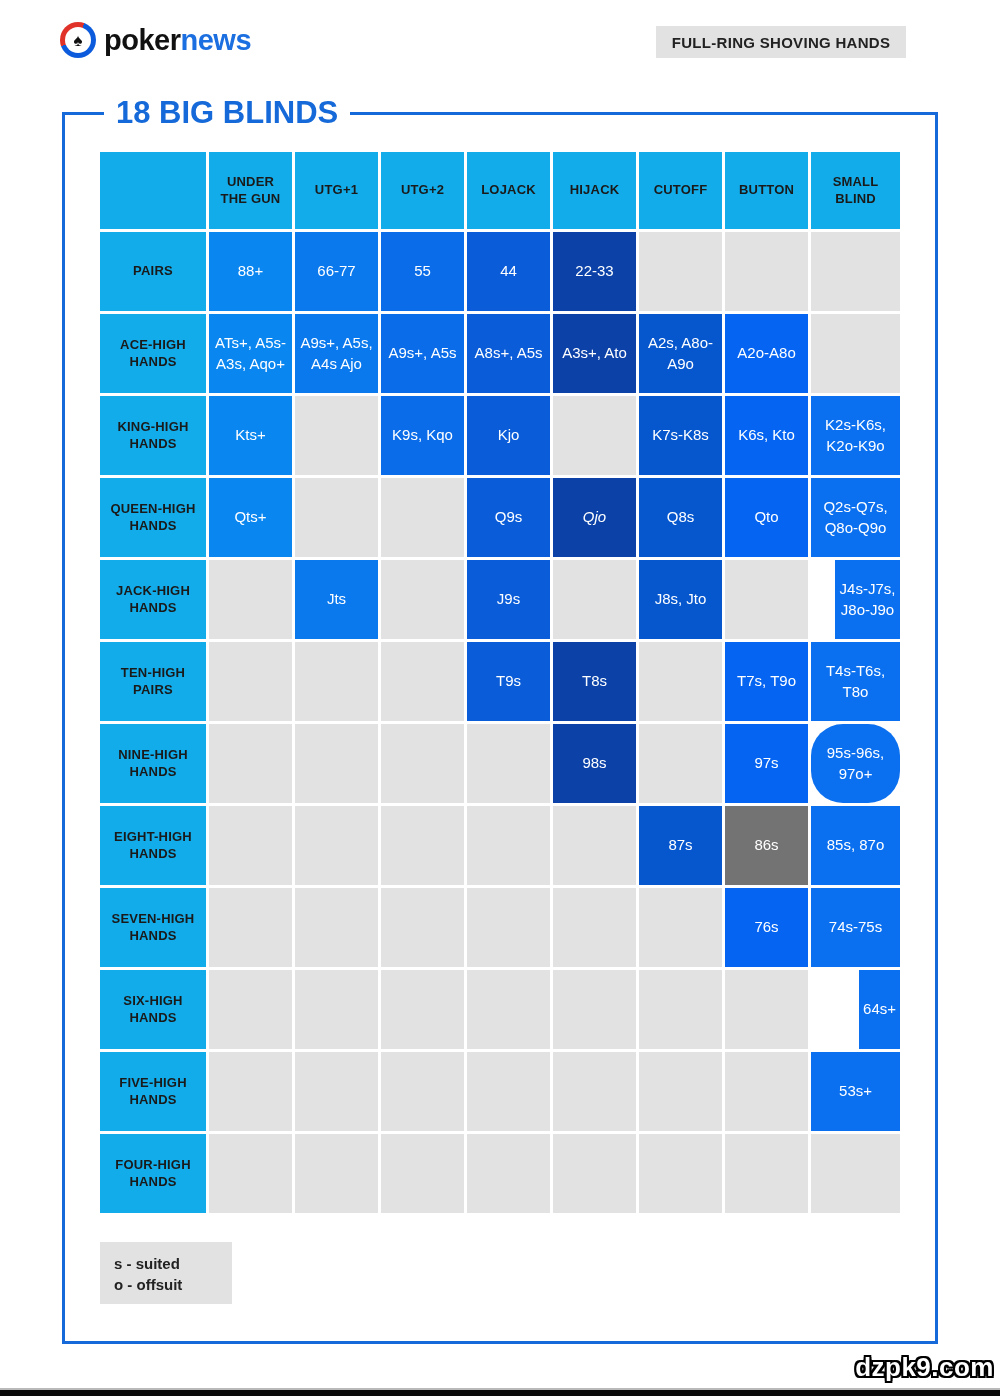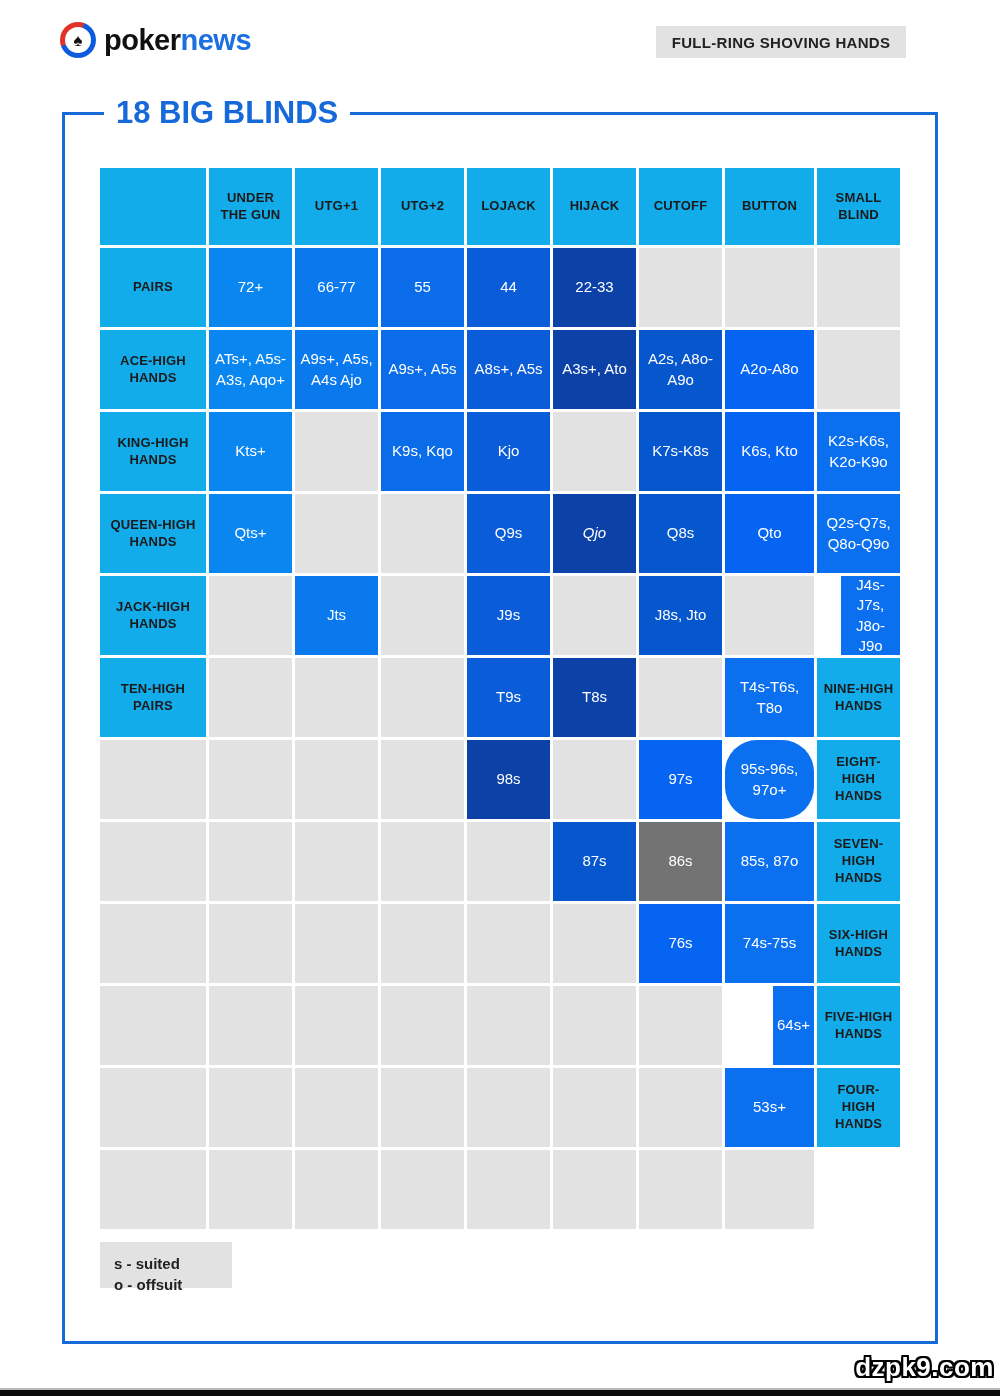--- a/index.html
+++ b/index.html
@@ -37,37 +37,37 @@
   }
   .title-row .seg{height:3px;background:var(--accent-blue);}
   .title-row .seg-left{width:42px;}
   .title-row .seg-right{flex:1;}
   .page-title{
     margin:0 12px;font-size:31px;font-weight:bold;color:var(--accent-blue);
     letter-spacing:0;white-space:nowrap;
   }
   
   .range-grid{
-    position:absolute;left:100px;top:168px;width:800px;
+    position:absolute;left:100px;top:152px;width:800px;
     display:grid;grid-template-columns:106px repeat(8,1fr);
     grid-template-rows:77px repeat(12,79px);gap:3px;
   }
   .range-grid>div{
     display:flex;align-items:center;justify-content:center;text-align:center;
     box-sizing:border-box;padding:3px 4px;
   }
   .range-grid .header,.range-grid .rowlabel{
     background:var(--header-cyan);color:#1a1a1a;font-weight:bold;font-size:13px;
     line-height:1.3;letter-spacing:0.2px;
   }
   .range-grid .cell{color:#fff;font-size:15px;line-height:1.35;}
   .range-grid .empty{background:var(--empty-gray);}
   
   .legend-box{
-    position:absolute;left:100px;top:1242px;width:132px;height:46px;
+    position:absolute;left:100px;top:1242px;width:132px;height:62px;
     background:var(--empty-gray);box-sizing:border-box;padding:11px 0 0 14px;
     font-size:15px;font-weight:bold;color:#222;line-height:1.4;
   }
   
   .watermark{
     position:absolute;top:1352px;right:6px;font-size:26px;font-weight:bold;color:#fff;
     letter-spacing:0.5px;
     text-shadow:-2px -2px 0 #000,2px -2px 0 #000,-2px 2px 0 #000,2px 2px 0 #000,
                  0 -2px 0 #000,0 2px 0 #000,-2px 0 0 #000,2px 0 0 #000;
     text-align:right;
@@ -101,21 +101,21 @@
     <div class="header"></div>
     <div class="header">UNDER THE GUN</div>
     <div class="header">UTG+1</div>
     <div class="header">UTG+2</div>
     <div class="header">LOJACK</div>
     <div class="header">HIJACK</div>
     <div class="header">CUTOFF</div>
     <div class="header">BUTTON</div>
     <div class="header">SMALL BLIND</div>
     <div class="rowlabel">PAIRS</div>
-    <div class="cell" style="background: rgb(10, 134, 240);">72+</div>
+    <div class="cell" style="background: rgb(10, 134, 240);">88+</div>
     <div class="cell" style="background: rgb(11, 121, 238);">66-77</div>
     <div class="cell" style="background: rgb(10, 108, 232);">55</div>
     <div class="cell" style="background: rgb(10, 92, 216);">44</div>
     <div class="cell" style="background: rgb(12, 66, 168);">22-33</div>
     <div class="empty"></div>
     <div class="empty"></div>
     <div class="empty"></div>
     <div class="rowlabel">ACE-HIGH HANDS</div>
     <div class="cell" style="background: rgb(10, 134, 240);">ATs+, A5s-A3s, Aqo+</div>
     <div class="cell" style="background: rgb(11, 121, 238);">A9s+, A5s, A4s Ajo</div>
@@ -152,20 +152,21 @@
     <div class="cell" style="background: rgb(6, 86, 206);">J8s, Jto</div>
     <div class="empty"></div>
     <div class="cell" style="background: rgb(11, 112, 240); margin-left: 24px;">J4s-J7s, J8o-J9o</div>
     <div class="rowlabel">TEN-HIGH PAIRS</div>
     <div class="empty"></div>
     <div class="empty"></div>
     <div class="empty"></div>
     <div class="cell" style="background: rgb(10, 92, 216);">T9s</div>
     <div class="cell" style="background: rgb(12, 66, 168);">T8s</div>
     <div class="empty"></div>
+    <div class="cell" style="background: rgb(5, 101, 242);">T7s, T9o</div>
     <div class="cell" style="background: rgb(11, 112, 240);">T4s-T6s, T8o</div>
     <div class="rowlabel">NINE-HIGH HANDS</div>
     <div class="empty"></div>
     <div class="empty"></div>
     <div class="empty"></div>
     <div class="empty"></div>
     <div class="cell" style="background: rgb(12, 66, 168);">98s</div>
     <div class="empty"></div>
     <div class="cell" style="background: rgb(5, 101, 242);">97s</div>
     <div class="cell" style="background: rgb(11, 112, 240); border-radius: 32px;">95s-96s, 97o+</div>

